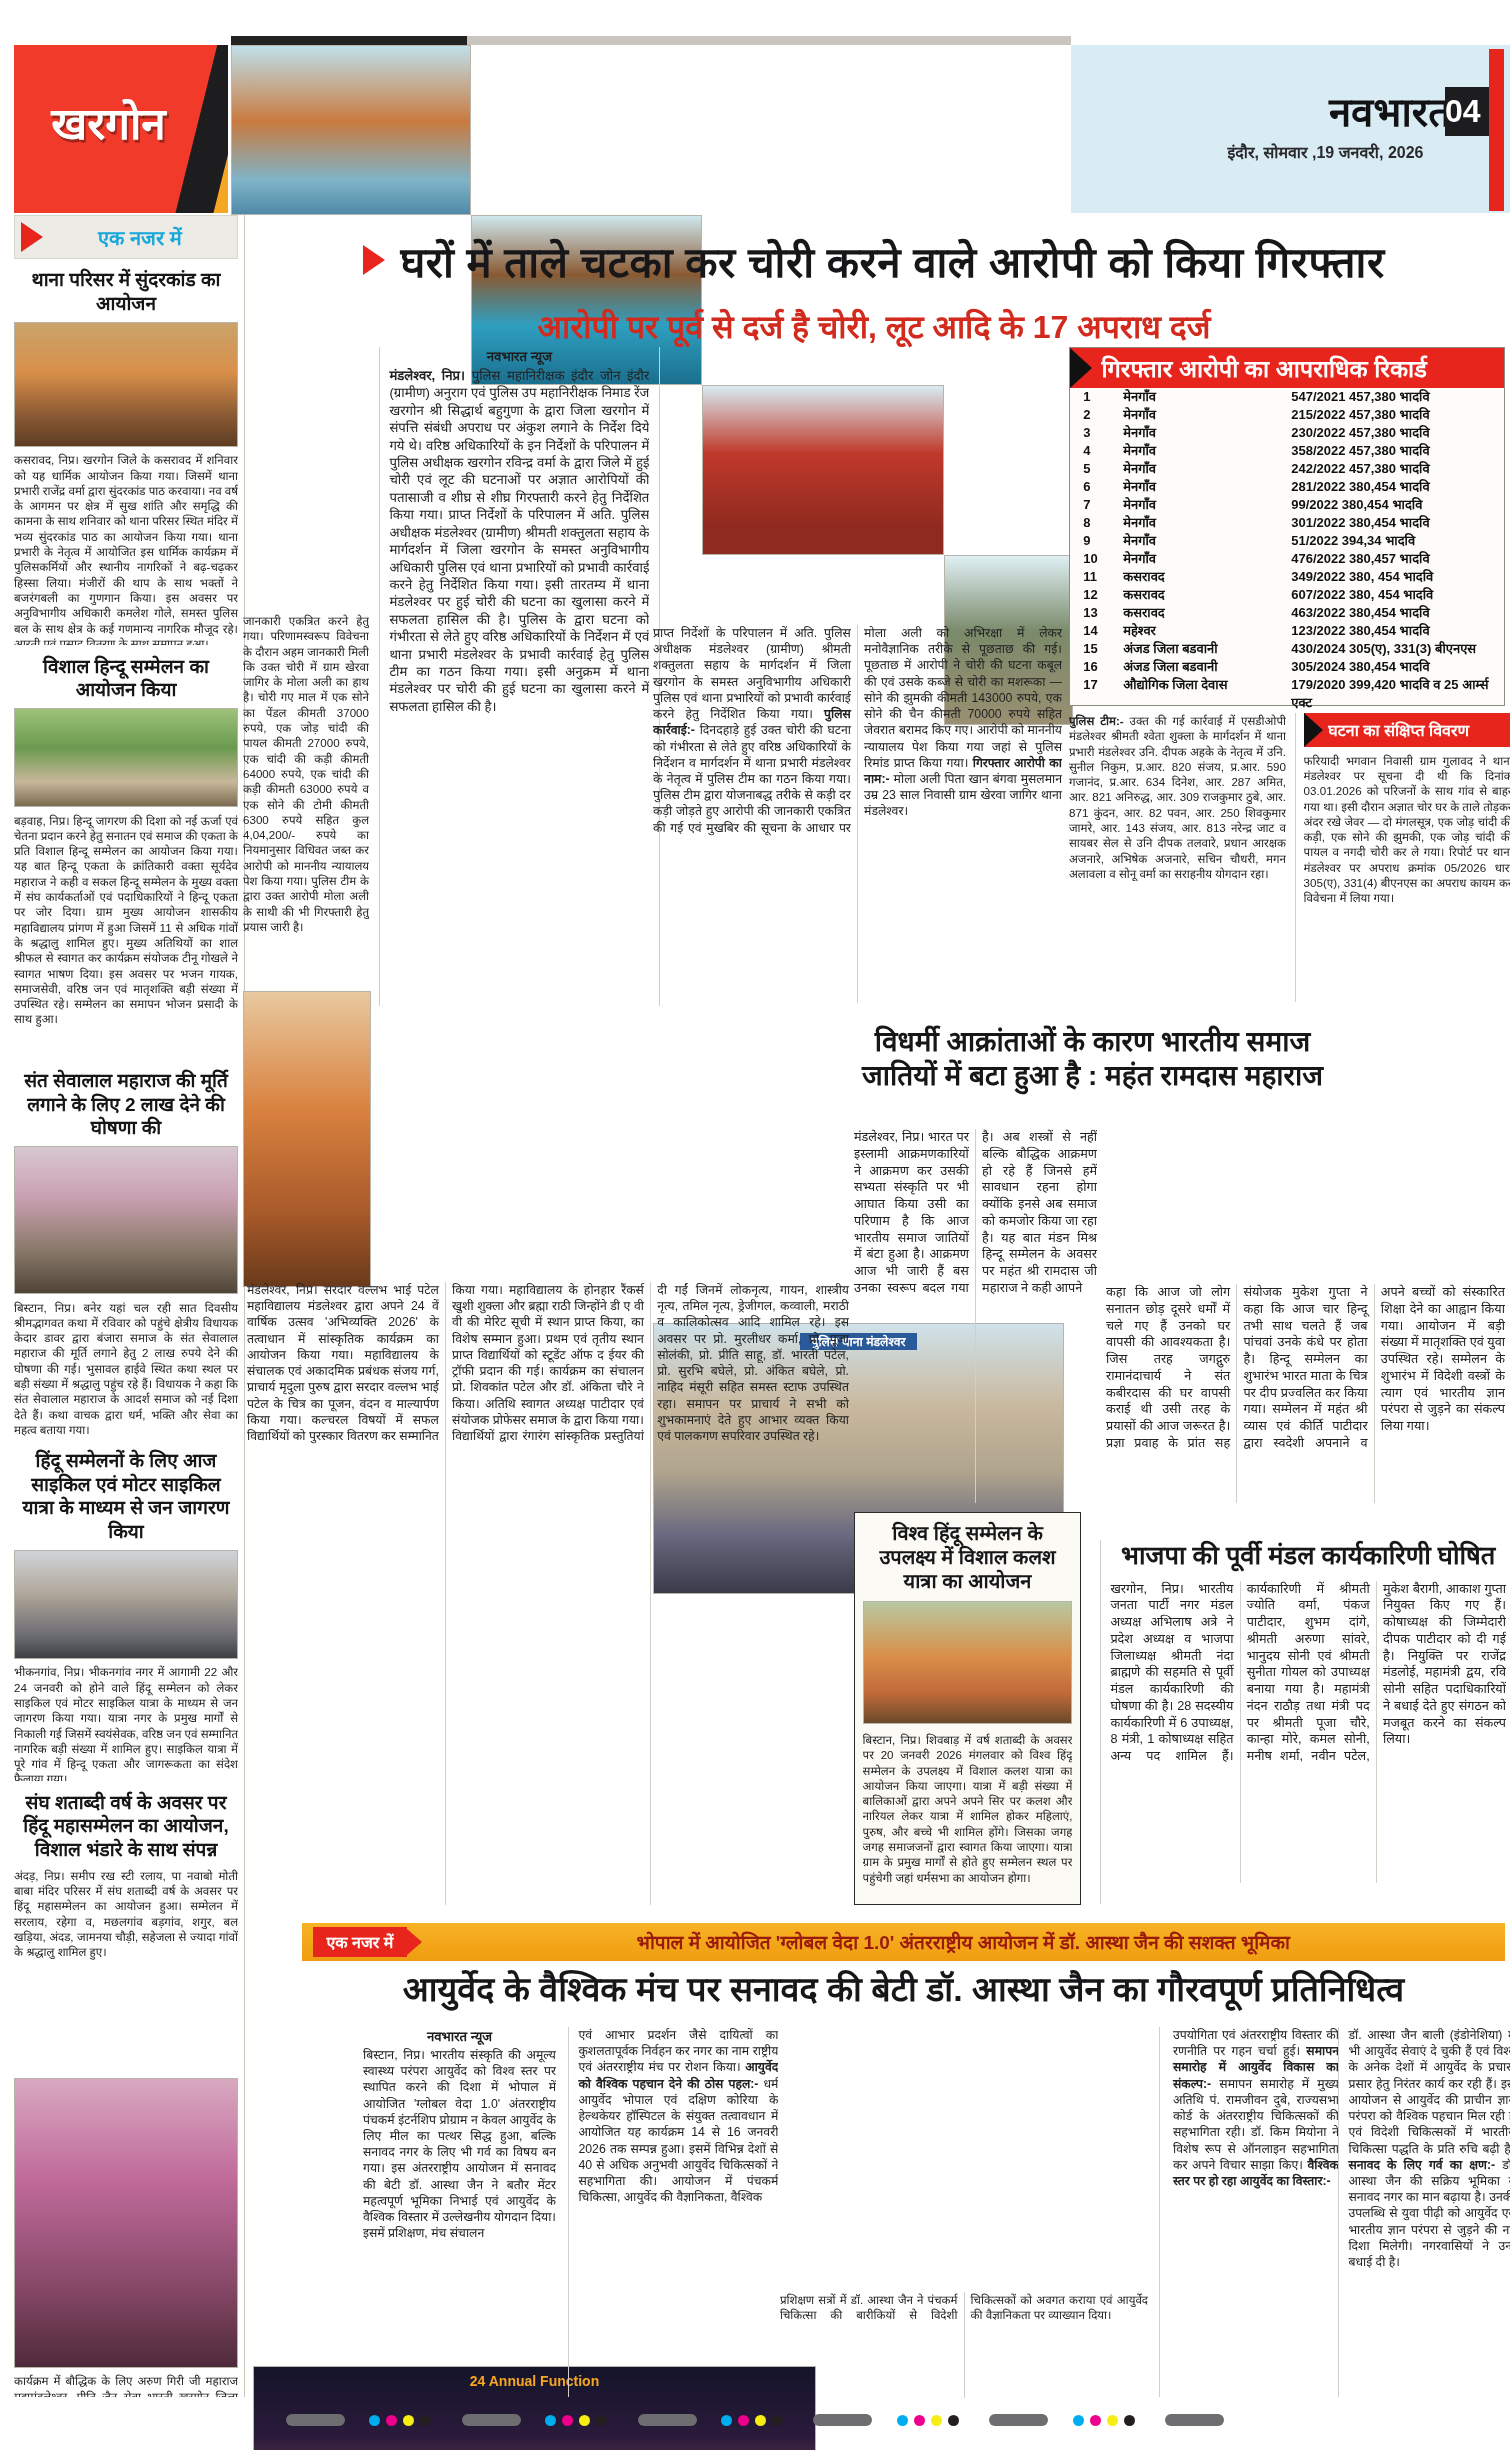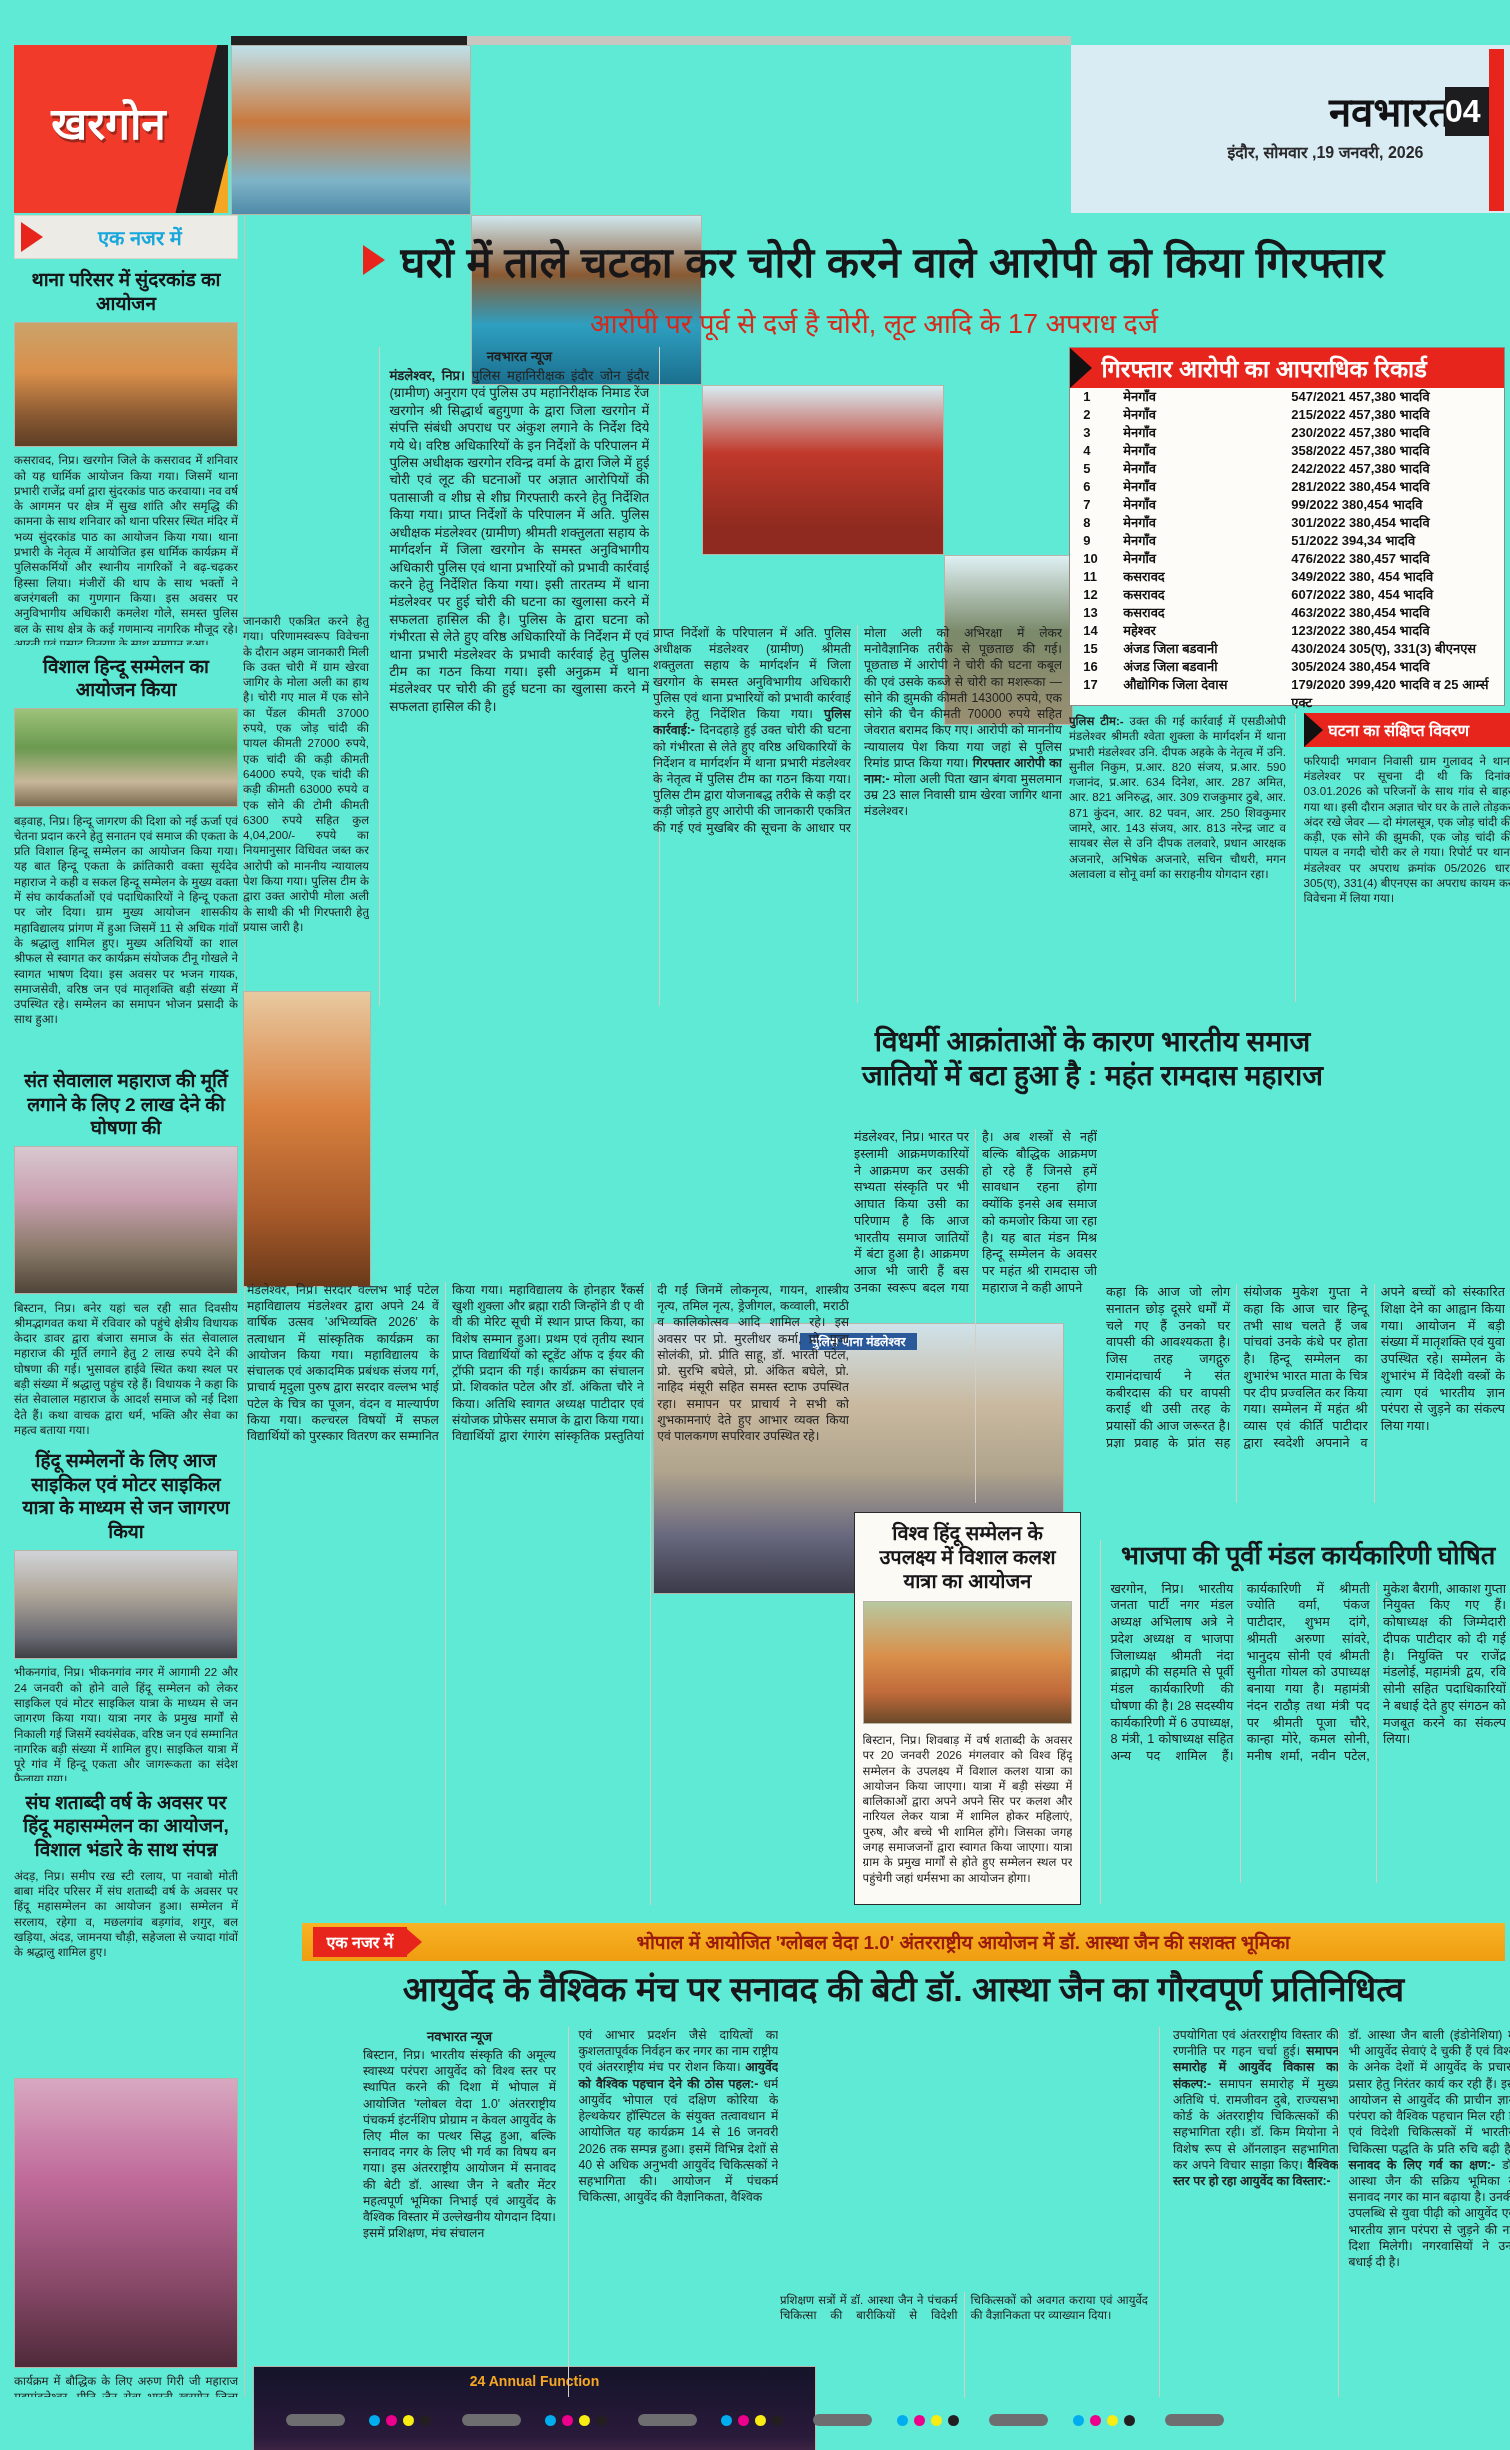--- a/index.html
+++ b/index.html
@@ -1,16 +1,16 @@
 <!DOCTYPE html>
 <html style="font-size:15px"><head>
 <meta charset="utf-8">
 <style>
   html,body{margin:0;padding:0;background:#8a8a8a;}
-  #page{position:relative;width:1510px;height:2450px;background:#5eead4;
+  #page{position:relative;width:1510px;height:2450px;background:#ffffff;
         font-family:"Liberation Sans","DejaVu Sans",sans-serif;color:#1d1d1d;overflow:hidden;}
   .abs{position:absolute;}
   .ph{position:relative;overflow:hidden;border:0.9px solid #b9b4a9;}
   .bodytext{font-size:12.3px;line-height:1.32;text-align:justify;overflow:hidden;color:#222;}
   .small{font-size:11.6px;}
   .cols2{column-count:2;column-gap:13.2px;column-rule:0.9px solid #d3cfc6;}
   .cols3{column-count:3;column-gap:13.2px;column-rule:0.9px solid #d3cfc6;}
   .byline{font-weight:bold;text-align:center;font-size:13.2px;margin:0 0 1.9px 0;}
   .dl{font-weight:bold;}
   b.inhead{font-weight:bold;}
@@ -18,21 +18,21 @@
   .tri-red{width:0;height:0;border-top:15px solid transparent;border-bottom:15px solid transparent;border-left:22.7px solid #e8251d;}
   .glance{display:flex;align-items:center;background:#ecebe5;border:0.9px solid #d8d5cc;height:42px;}
   .glance .t{flex:1;text-align:center;font-weight:bold;font-size:20px;color:#18a7dc;}
   .rec-box{background:#fdfcf8;border:0.9px solid #8f8b82;}
   .rec-head{display:flex;align-items:center;background:#e8251d;color:#fff;height:40px;}
   .rec-head .bt{width:0;height:0;border-top:20px solid transparent;border-bottom:20px solid transparent;border-left:22.7px solid #111;}
   .rec-head .tt{font-weight:bold;font-size:23.6px;padding-left:9.4px;}
   .rec-row{display:grid;grid-template-columns:40px 168px 1fr;font-size:13px;font-weight:600;
            padding:0 5.7px 0 13.2px;height:18px;line-height:18px;color:#111;}
   .hl-main{font-weight:bold;font-size:42px;color:#17171a;letter-spacing:0.5px;}
-  .subhead{font-weight:normal;font-size:27px;color:#d32a1e;text-align:center;}
+  .subhead{font-weight:bold;font-size:32px;color:#d32a1e;text-align:center;}
   .sec-hl{font-weight:bold;color:#17171a;text-align:center;line-height:1.22;}
   .capline{position:absolute;left:0;right:0;text-align:center;color:#fff;font-weight:bold;}
   .marks{display:flex;align-items:center;gap:24.5px;justify-content:center;}
   .pill{width:59px;height:12.3px;border-radius:6.6px;background:#6e6e70;}
   .dot{width:11.3px;height:11.3px;border-radius:50%;display:inline-block;margin-right:5.7px;}
 </style>
 </head>
 <body>
 
 <div id="page">

